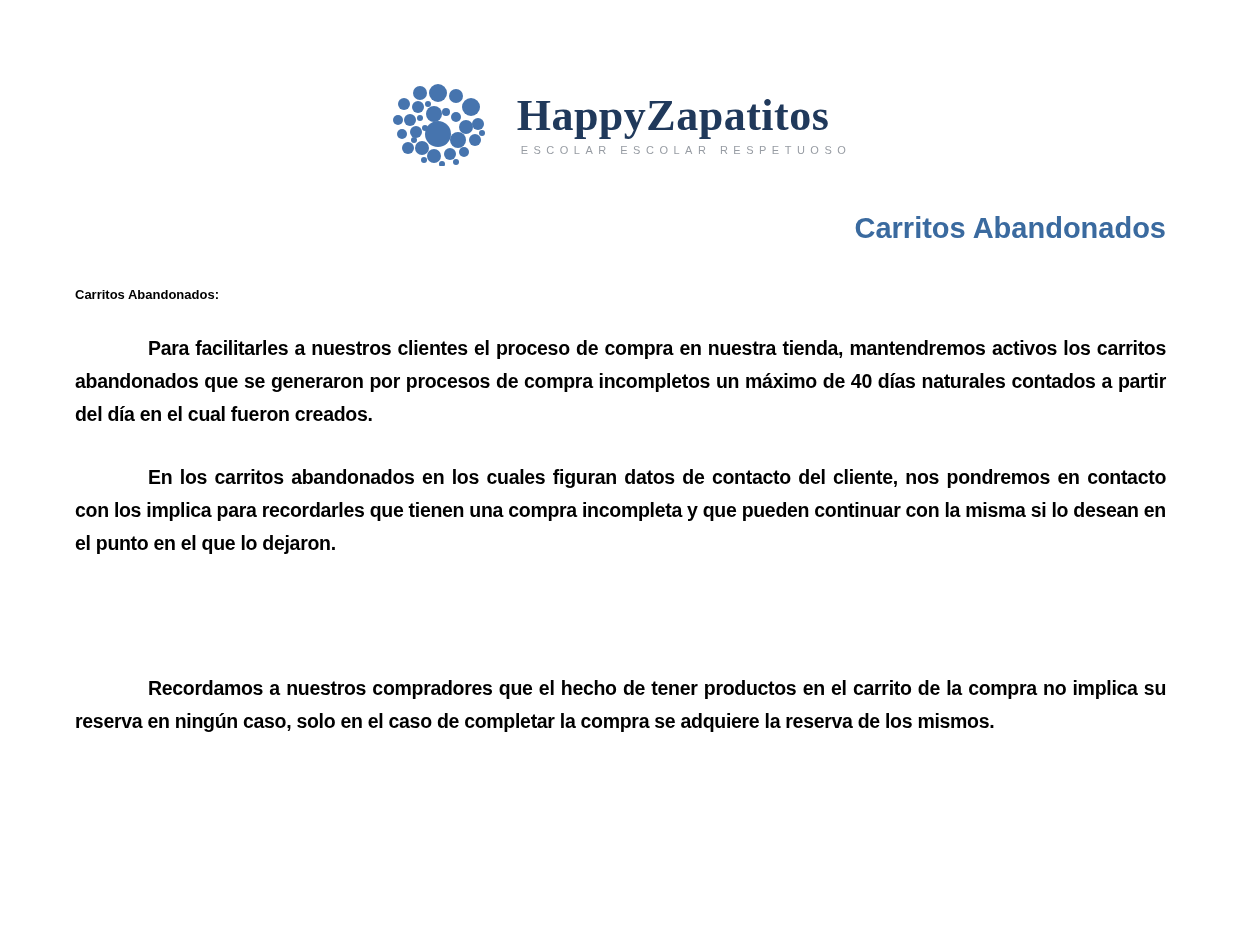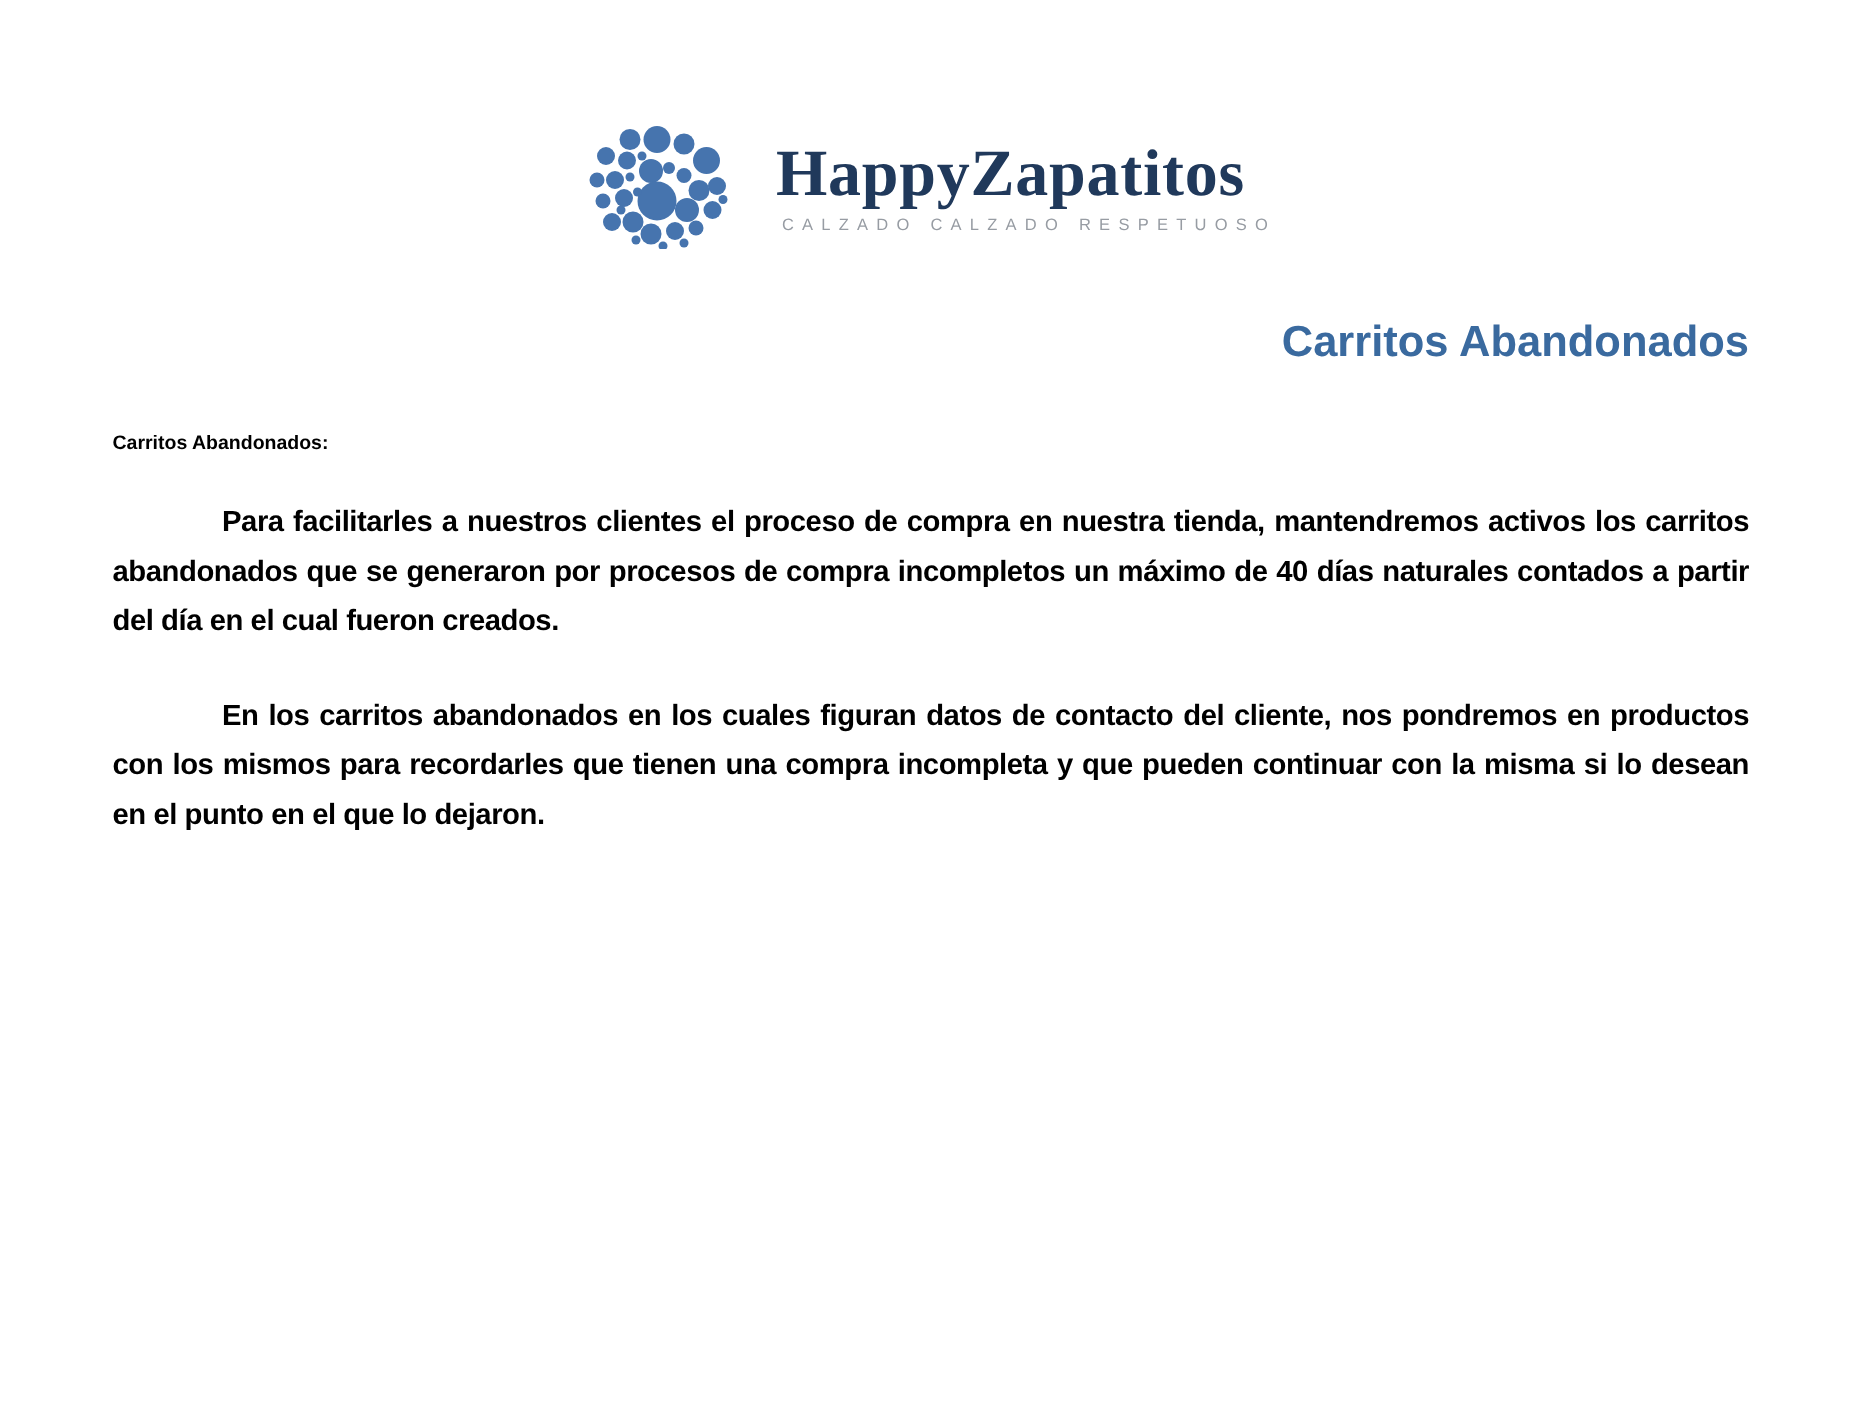--- a/index.html
+++ b/index.html
@@ -112,25 +112,26 @@
         <circle cx="44" cy="74" r="7"></circle>
         <circle cx="60" cy="72" r="6"></circle>
         <circle cx="74" cy="70" r="5"></circle>
         <circle cx="34" cy="78" r="3"></circle>
         <circle cx="52" cy="82" r="3"></circle>
         <circle cx="66" cy="80" r="3"></circle>
       </svg>
     </span>
     <span class="logo-text">
       <span class="brand">HappyZapatitos</span>
-      <span class="tagline">CALZADO CALZADO RESPETUOSO</span>
+      <span class="tagline">ESCOLAR ESCOLAR RESPETUOSO</span>
     </span>
   </header>
 
   <h1 class="doc-title">Carritos Abandonados</h1>
 
 
   <p class="section-label">Carritos Abandonados:</p>
 
   <p class="body">Para facilitarles a nuestros clientes el proceso de compra en nuestra tienda, mantendremos activos los carritos abandonados que se generaron por procesos de compra incompletos un máximo de 40 días naturales contados a partir del día en el cual fueron creados.</p>
-  <p class="body">En los carritos abandonados en los cuales figuran datos de contacto del cliente, nos pondremos en productos con los mismos para recordarles que tienen una compra incompleta y que pueden continuar con la misma si lo desean en el punto en el que lo dejaron.</p>
+  <p class="body">En los carritos abandonados en los cuales figuran datos de contacto del cliente, nos pondremos en contacto con los implica para recordarles que tienen una compra incompleta y que pueden continuar con la misma si lo desean en el punto en el que lo dejaron.</p>
+  <p class="body extra-gap">Recordamos a nuestros compradores que el hecho de tener productos en el carrito de la compra no implica su reserva en ningún caso, solo en el caso de completar la compra se adquiere la reserva de los mismos.</p>
 
 </div>
 
 </body></html>

